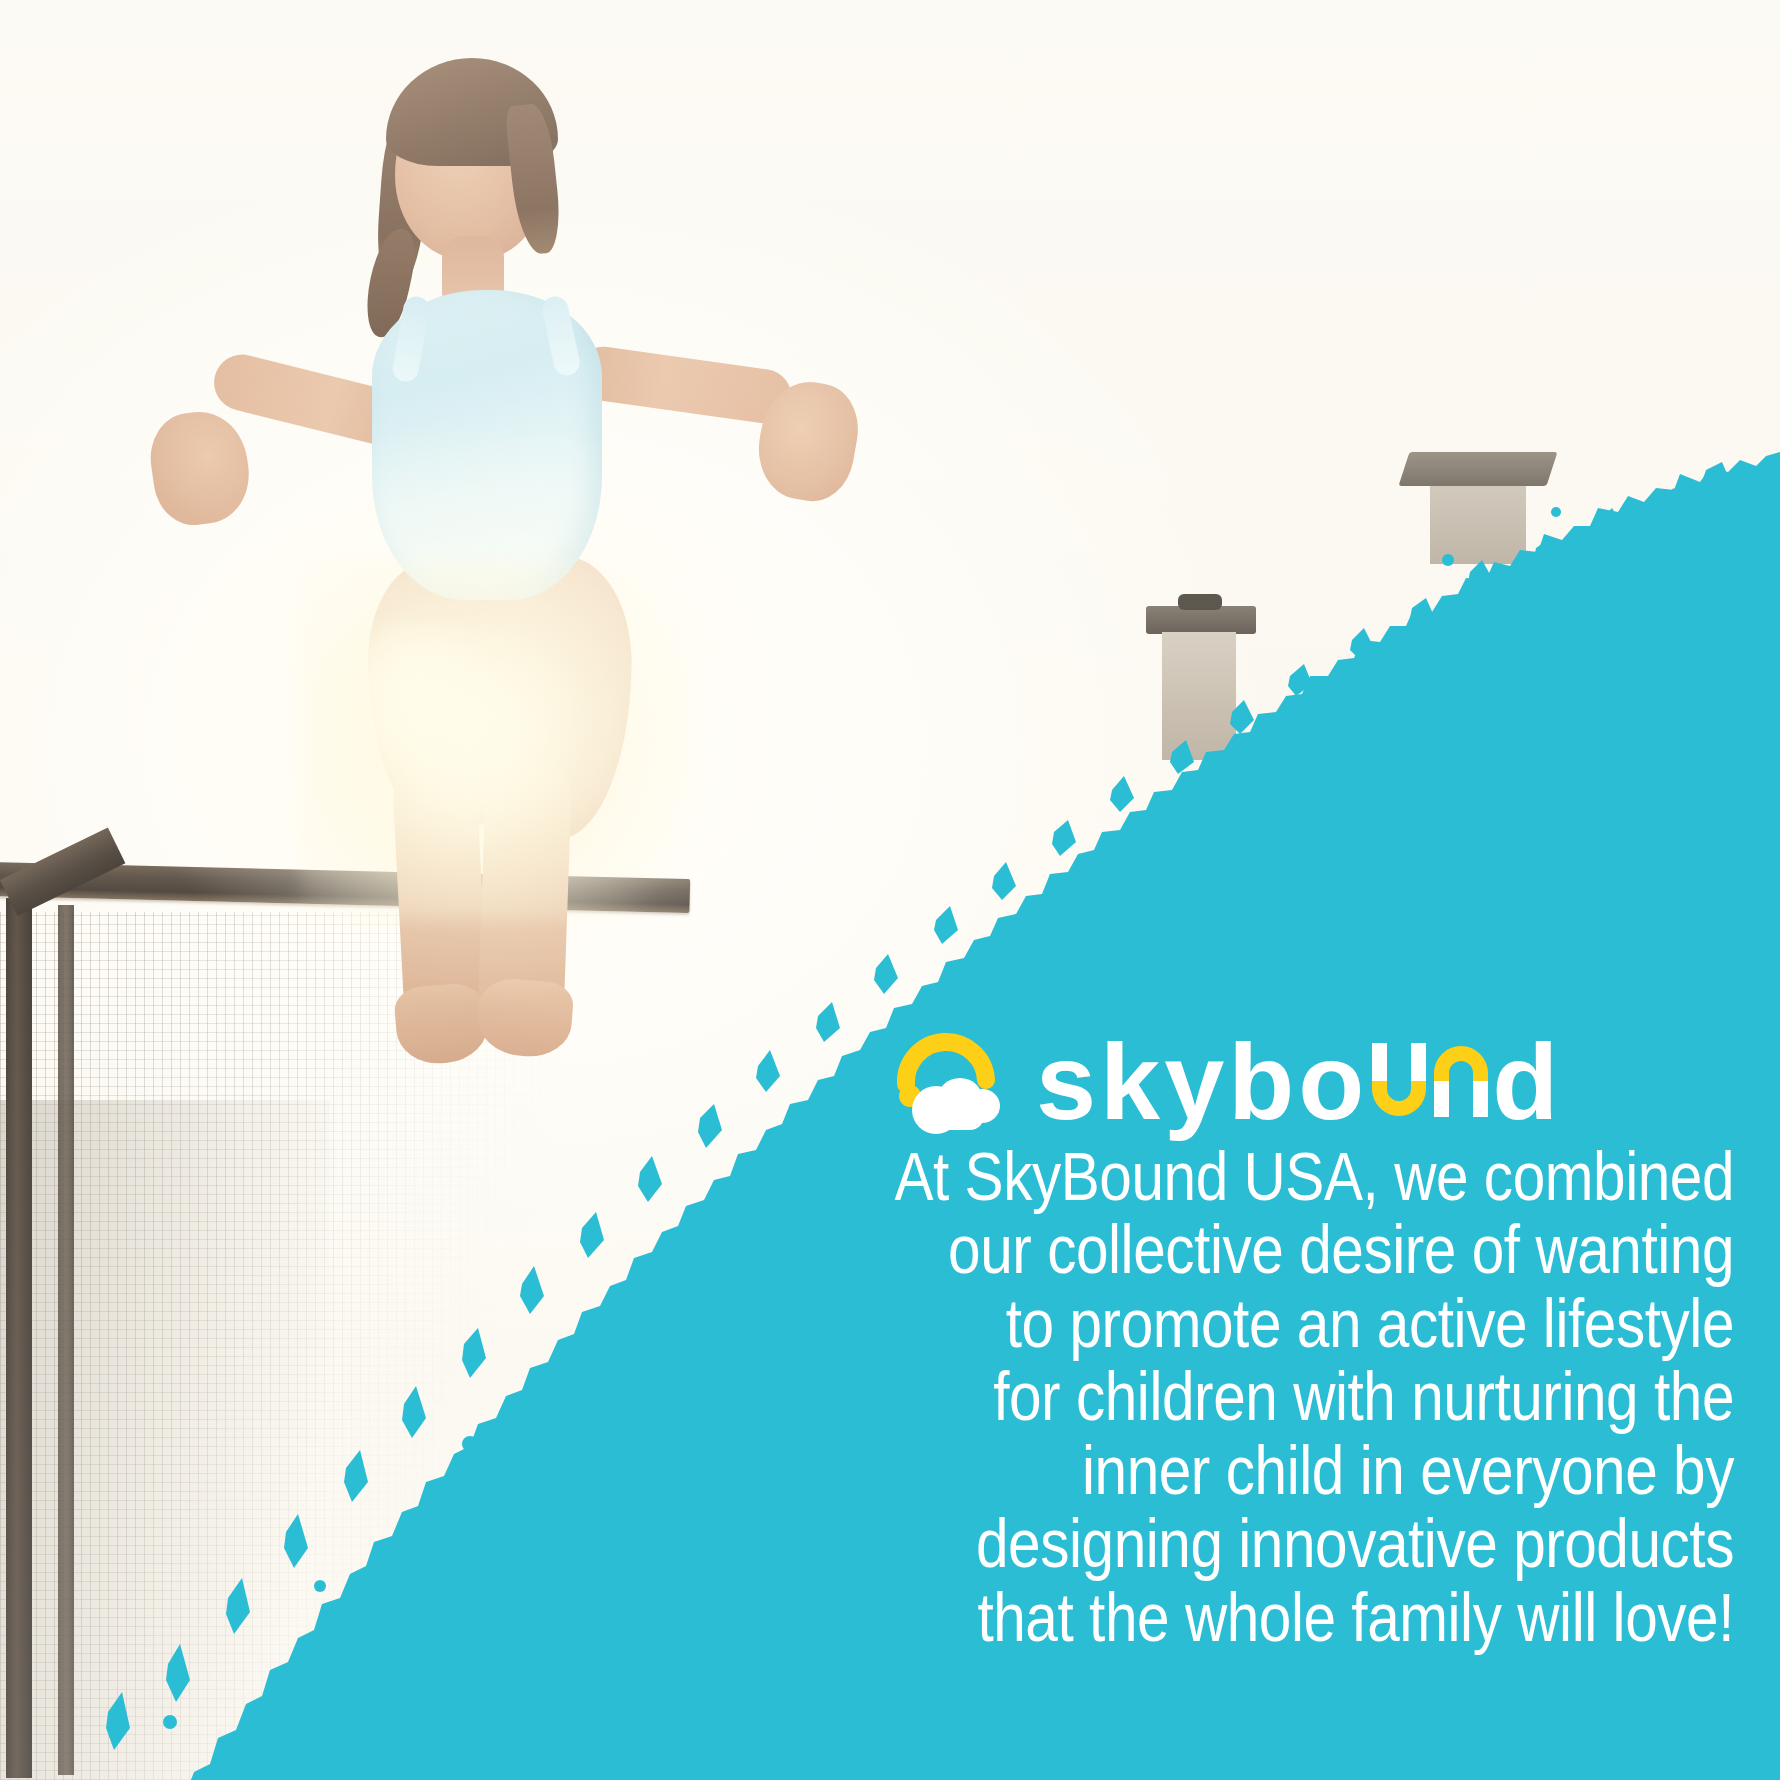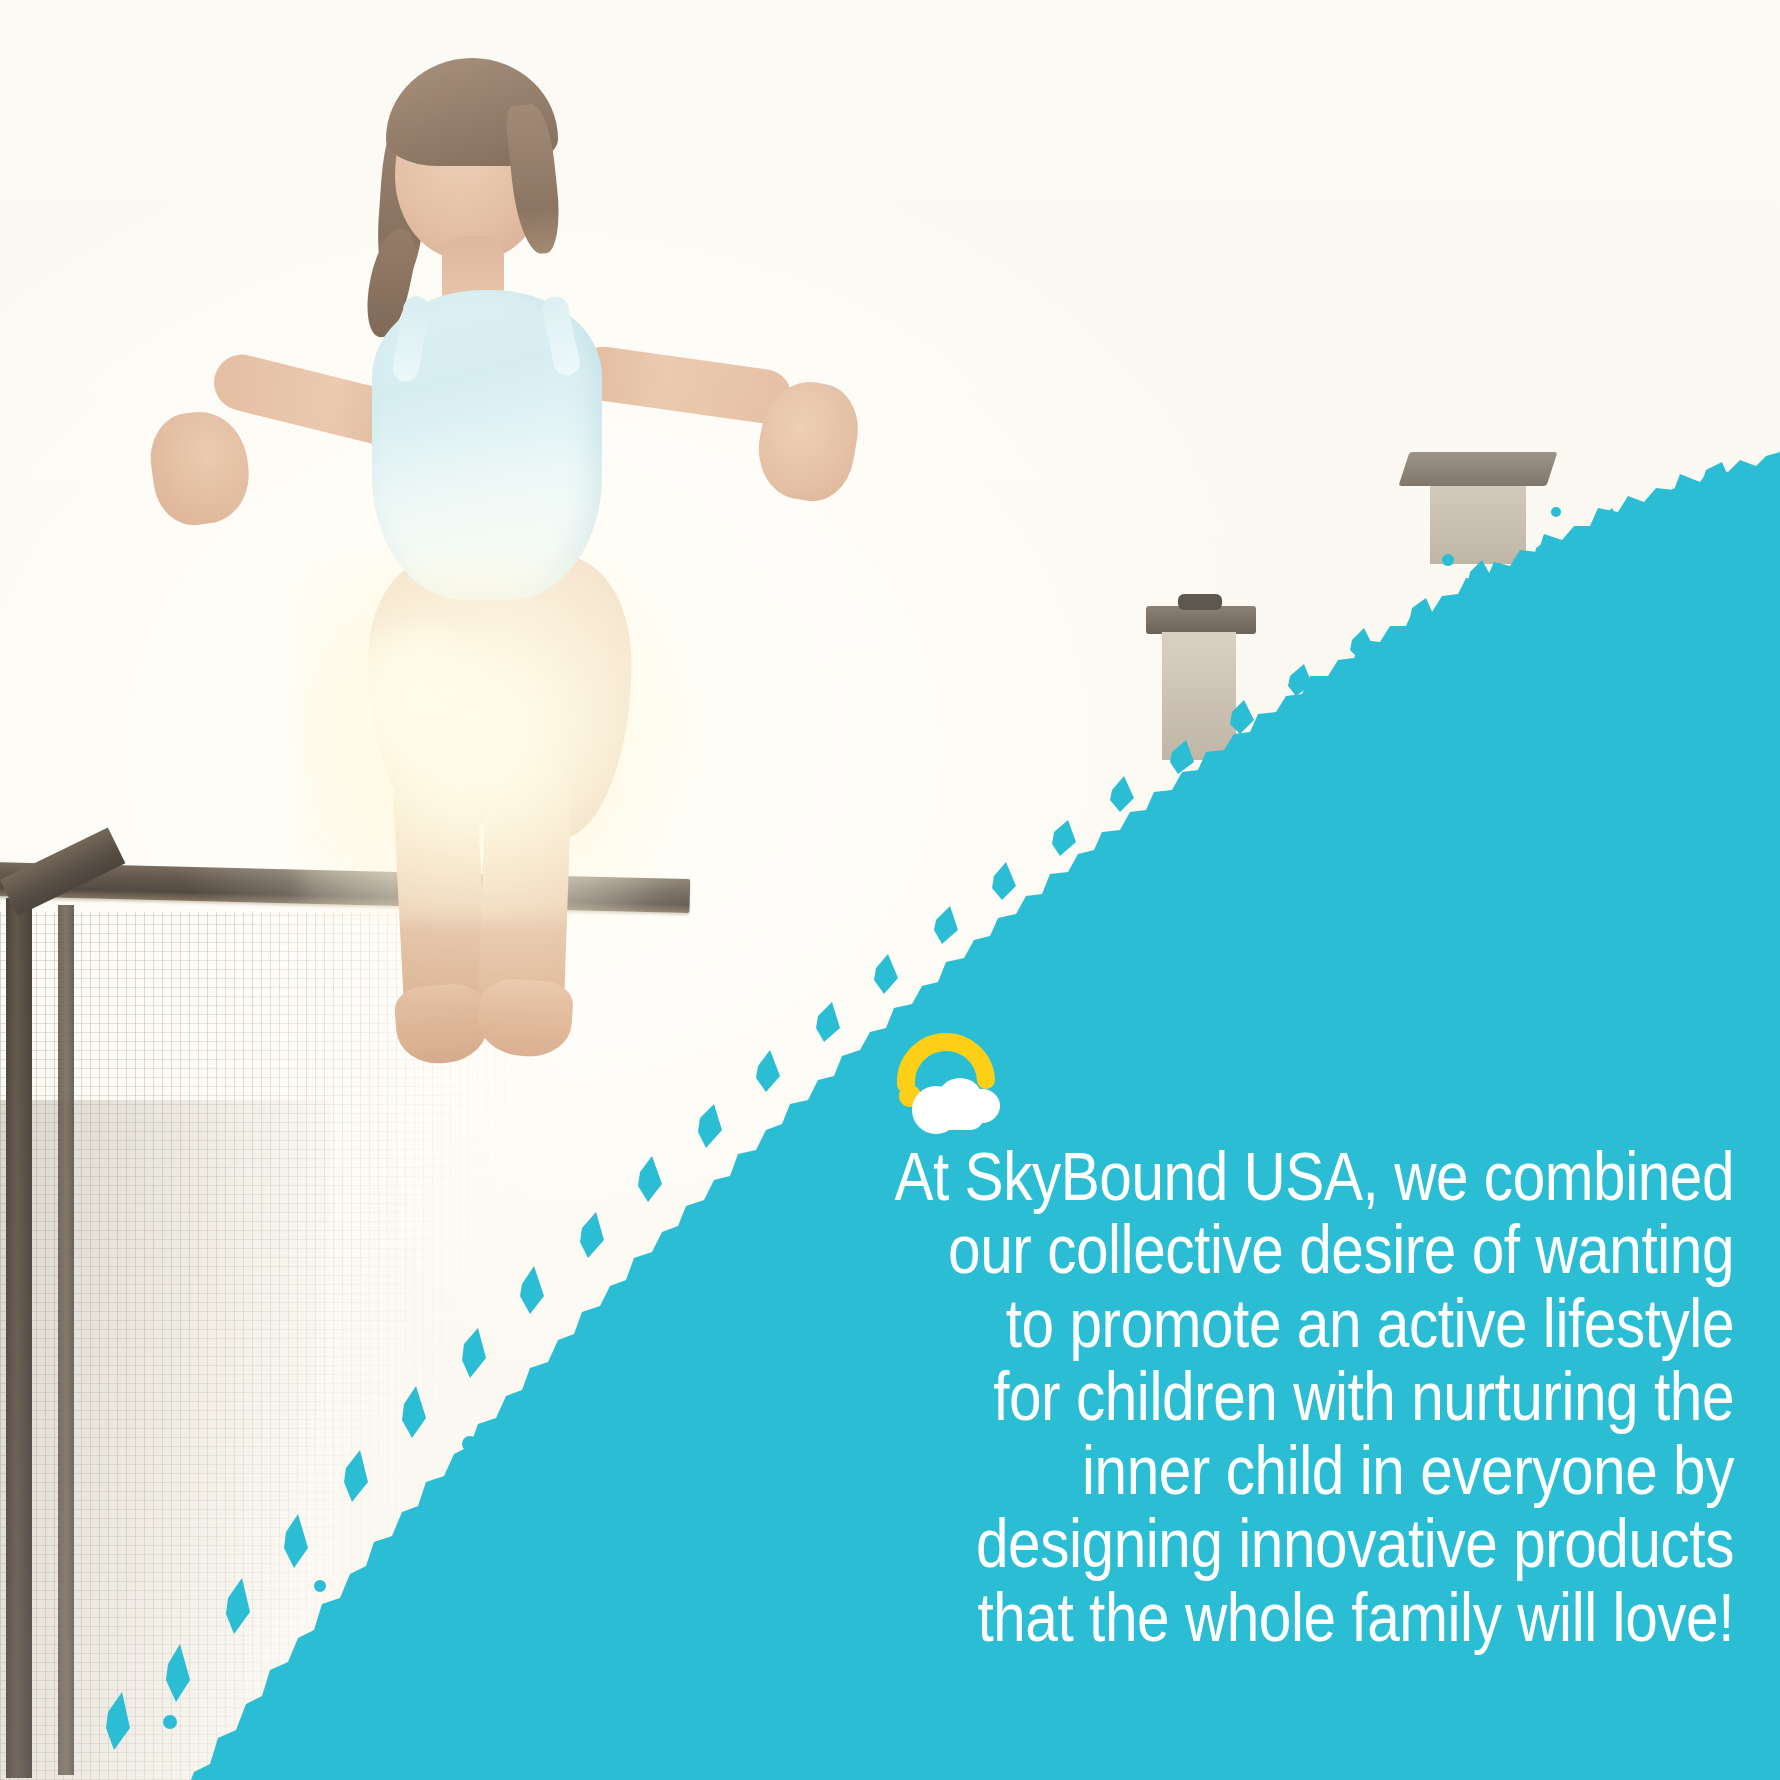--- a/index.html
+++ b/index.html
@@ -422,20 +422,40 @@
 
         <g fill="#ffffff">
           <ellipse cx="48" cy="88" rx="24" ry="24"></ellipse>
           <ellipse cx="72" cy="76" rx="22" ry="20"></ellipse>
           <ellipse cx="94" cy="84" rx="18" ry="17"></ellipse>
           <rect x="44" y="80" width="52" height="28" rx="14"></rect>
         </g>
       </svg>
     </div>
 
+    <div class="wordmark">
+      <span>skybo</span>
+
+      <span class="wm-u">
+        <svg width="62" height="78" viewBox="0 0 62 78" style="display:block" aria-hidden="true">
+          <rect x="4" y="2" width="15" height="40" fill="#ffffff"></rect>
+          <rect x="43" y="2" width="15" height="40" fill="#ffffff"></rect>
+          <path d="M4,40 v8 a27,27 0 0 0 54,0 v-8 h-15 v8 a12,12 0 0 1 -24,0 v-8 z" fill="#FDD017"></path>
+        </svg>
+      </span>
+
+      <span class="wm-n">
+        <svg width="62" height="78" viewBox="0 0 62 78" style="display:block" aria-hidden="true">
+          <path d="M4,40 v-8 a27,27 0 0 1 54,0 v8 h-15 v-8 a12,12 0 0 0 -24,0 v8 z" fill="#FDD017"></path>
+          <rect x="4" y="40" width="15" height="36" fill="#ffffff"></rect>
+          <rect x="43" y="40" width="15" height="36" fill="#ffffff"></rect>
+        </svg>
+      </span>
+      <span>d</span>
+    </div>
   </div>
 
   <div class="blurb">
     <span class="ln">At SkyBound USA, we combined</span>
     <span class="ln">our collective desire of wanting</span>
     <span class="ln">to promote an active lifestyle</span>
     <span class="ln">for children with nurturing the</span>
     <span class="ln">inner child in everyone by</span>
     <span class="ln">designing innovative products</span>
     <span class="ln">that the whole family will love!</span>

